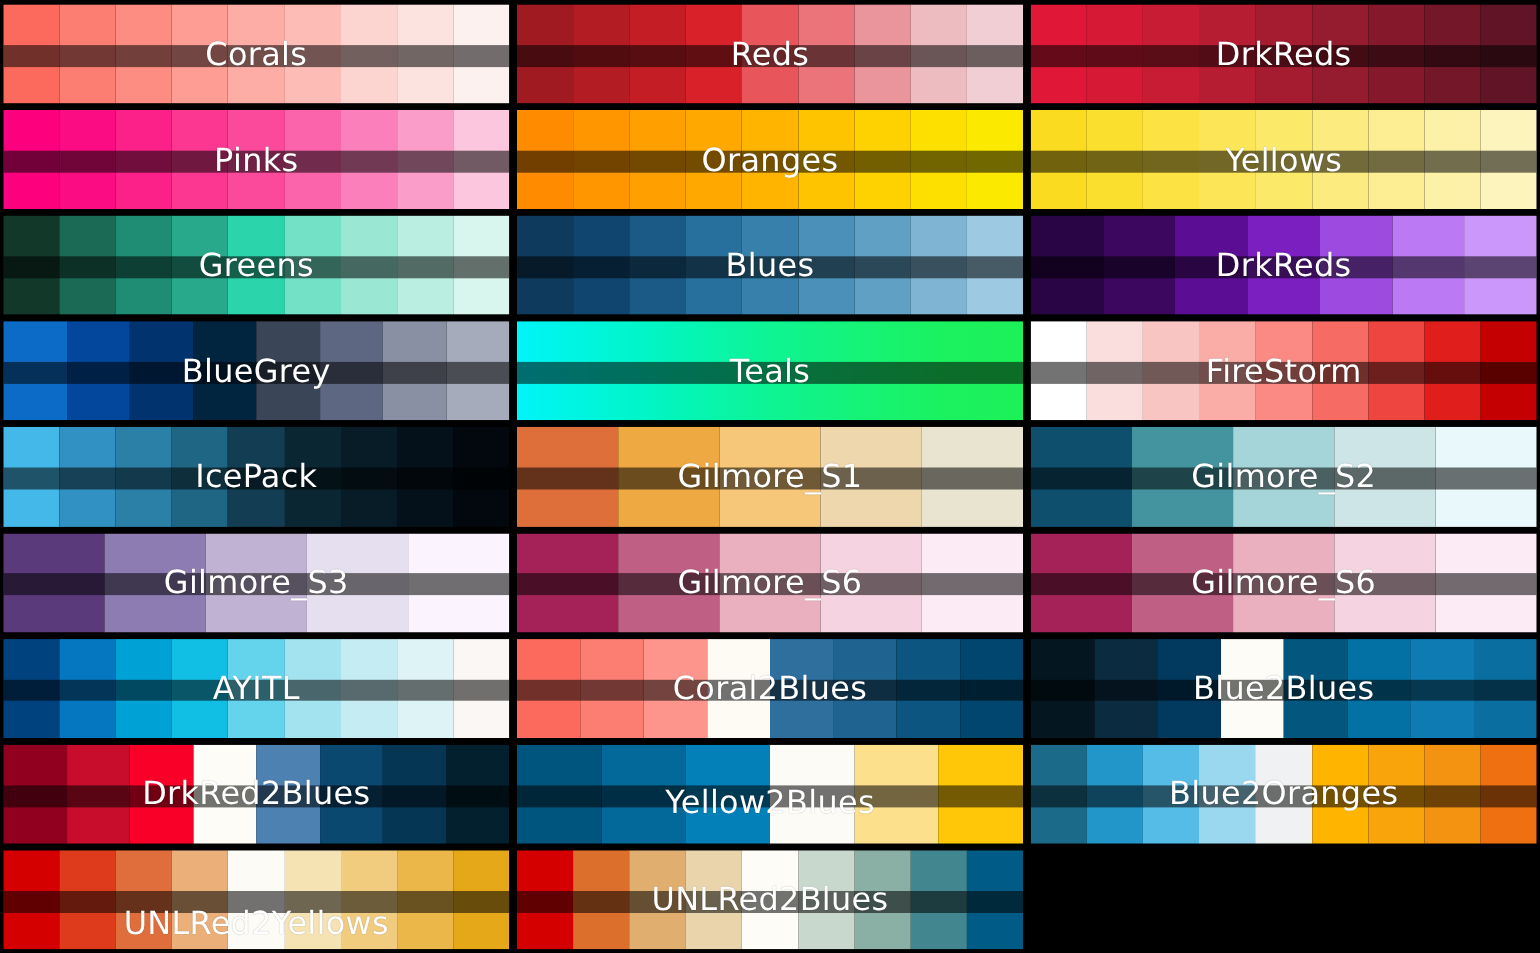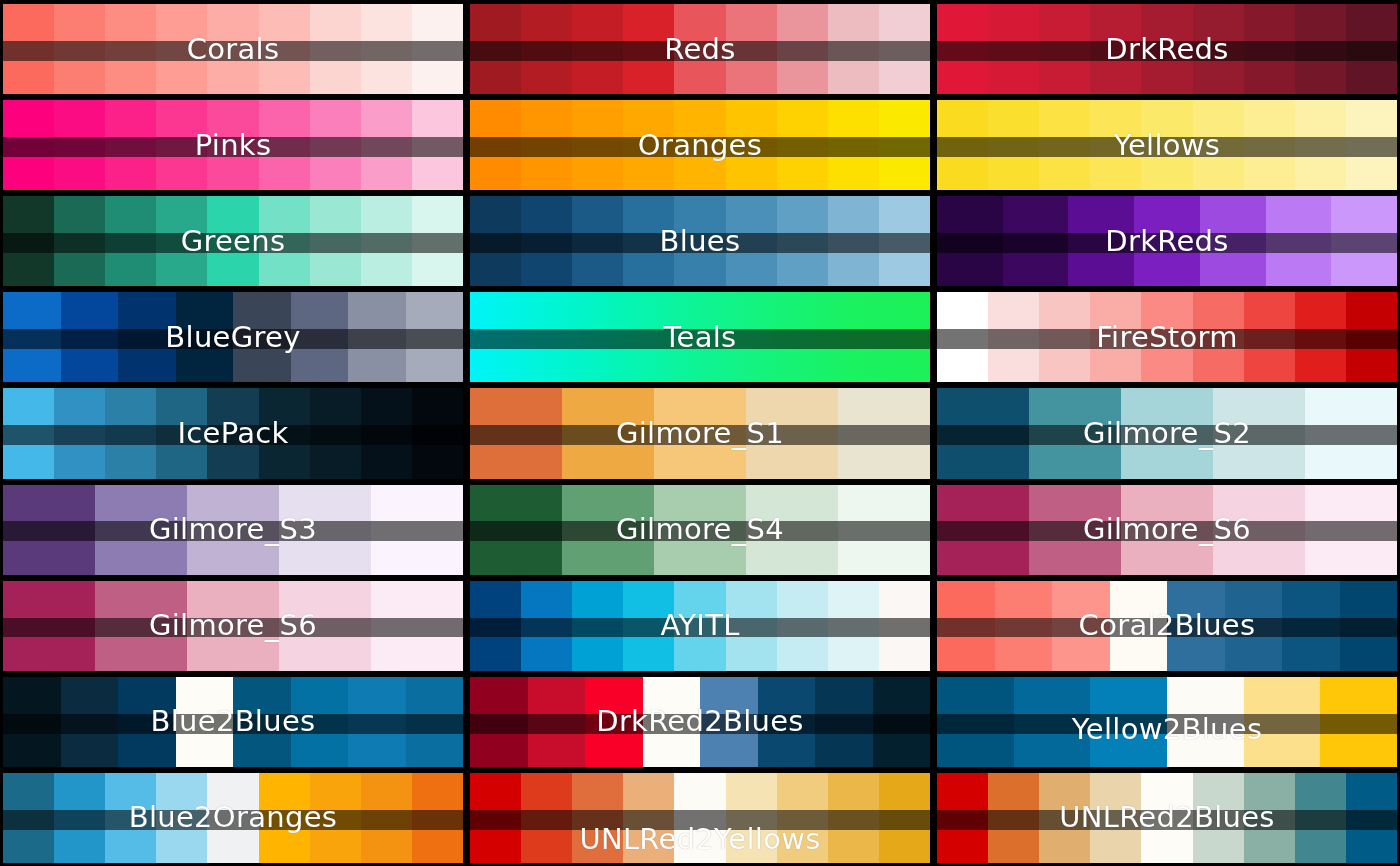--- a/index.html
+++ b/index.html
@@ -294,31 +294,20 @@
         <div class="swatch" title="#8c7cb1" style="background: rgb(140, 124, 177);"></div>
         <div class="swatch" title="#c0b2d3" style="background: rgb(192, 178, 211);"></div>
         <div class="swatch" title="#e6dff0" style="background: rgb(230, 223, 240);"></div>
         <div class="swatch" title="#fbf3fd" style="background: rgb(251, 243, 253);"></div>
       </div>
       <div class="label-band" style="background: rgba(0, 0, 0, 0.55);"></div>
       <div class="cmap-label" style="color: rgb(255, 255, 255);">Gilmore_S3</div>
     </div>
     <div class="cmap-cell">
       <div class="swatch-strip">
-        <div class="swatch" title="#1e5c33" style="background: rgb(30, 92, 51);"></div>
-        <div class="swatch" title="#61a072" style="background: rgb(97, 160, 114);"></div>
-        <div class="swatch" title="#a8ccae" style="background: rgb(168, 204, 174);"></div>
-        <div class="swatch" title="#d4e6d5" style="background: rgb(212, 230, 213);"></div>
-        <div class="swatch" title="#eef7ef" style="background: rgb(238, 247, 239);"></div>
-      </div>
-      <div class="label-band" style="background: rgba(0, 0, 0, 0.55);"></div>
-      <div class="cmap-label" style="color: rgb(255, 255, 255);">Gilmore_S4</div>
-    </div>
-    <div class="cmap-cell">
-      <div class="swatch-strip">
         <div class="swatch" title="#a52258" style="background: rgb(165, 34, 88);"></div>
         <div class="swatch" title="#bf5f84" style="background: rgb(191, 95, 132);"></div>
         <div class="swatch" title="#ebb0c0" style="background: rgb(235, 176, 192);"></div>
         <div class="swatch" title="#f6d3e0" style="background: rgb(246, 211, 224);"></div>
         <div class="swatch" title="#fceaf5" style="background: rgb(252, 234, 245);"></div>
       </div>
       <div class="label-band" style="background: rgba(0, 0, 0, 0.55);"></div>
       <div class="cmap-label" style="color: rgb(255, 255, 255);">Gilmore_S6</div>
     </div>
     <div class="cmap-cell">

